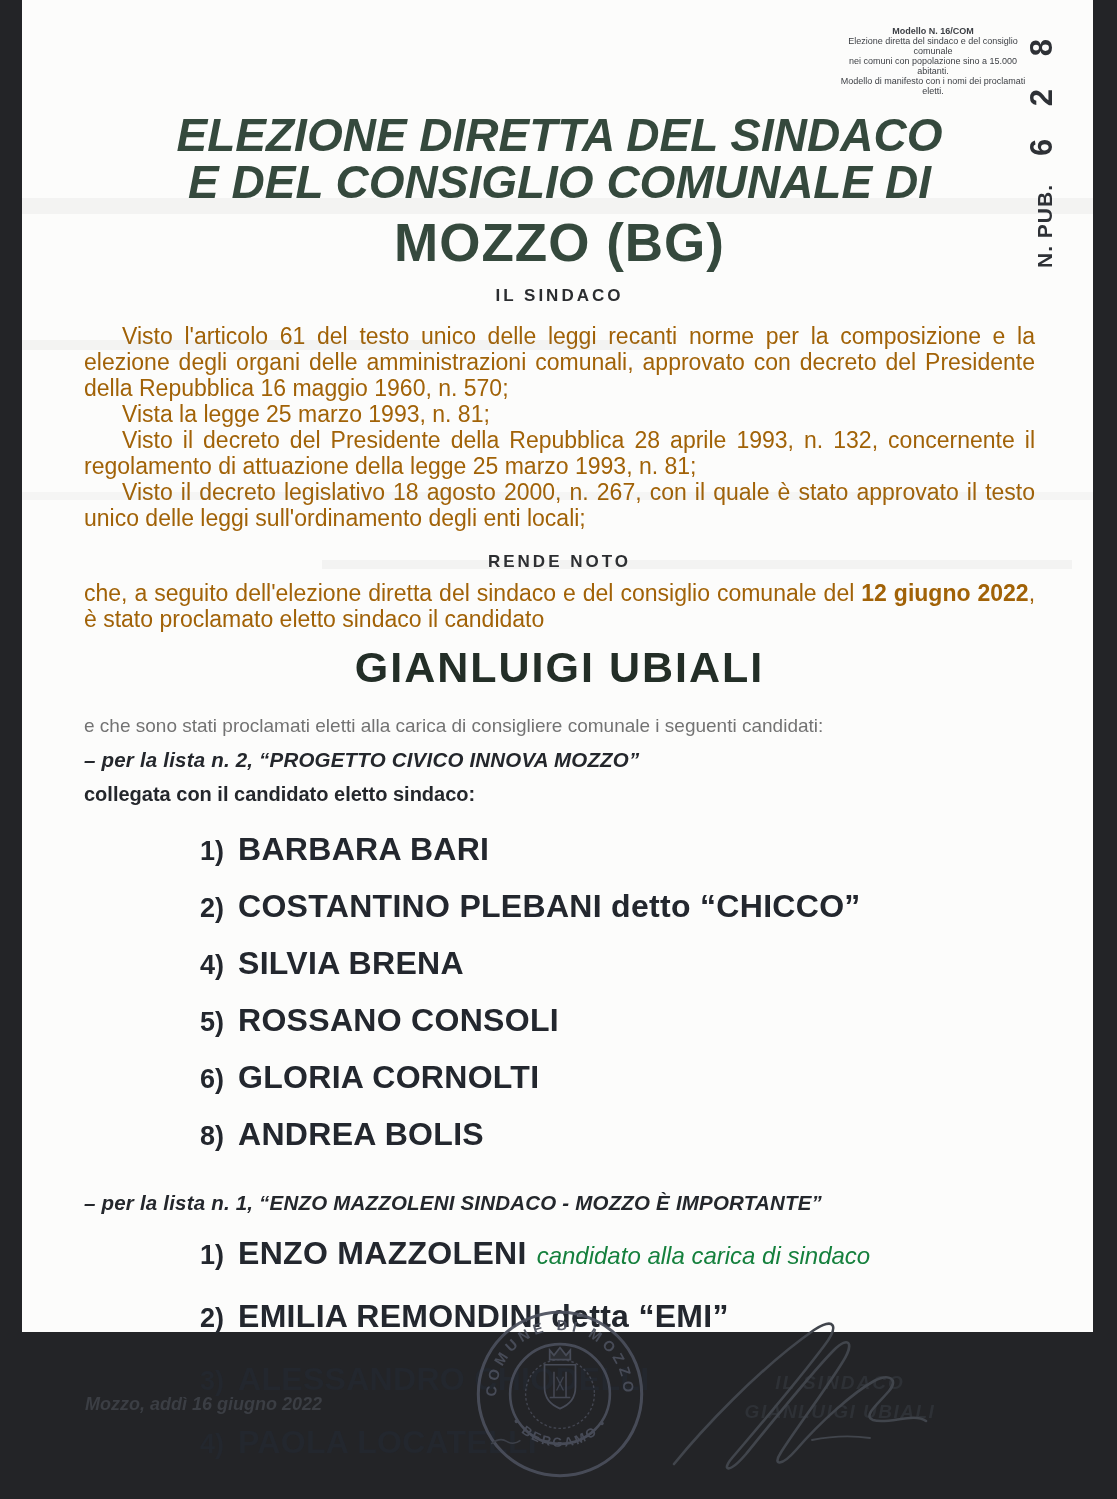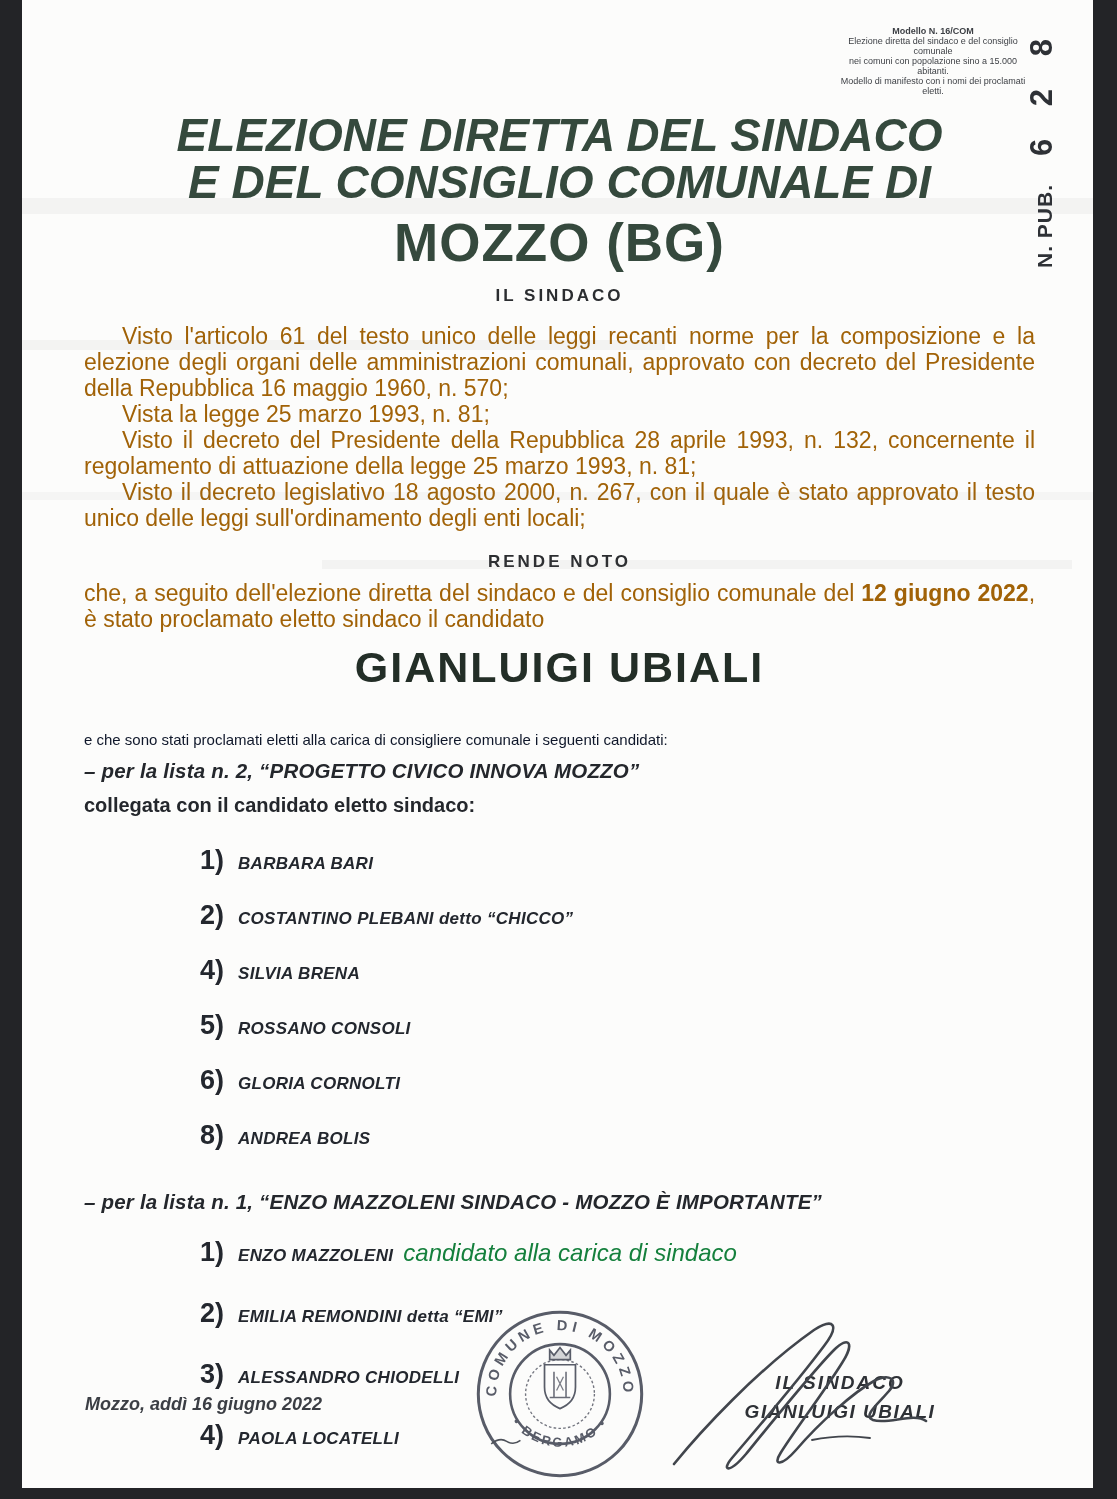--- a/index.html
+++ b/index.html
@@ -6,21 +6,21 @@
     --title-green:#35493d;
     --name-dark:#232e27;
     --ink:#33363a;
     --cand-ink:#23272e;
     --stamp-ink:#4b4f5c;
   }
   *{margin:0;padding:0;box-sizing:border-box;}
   body{background:#3a3a3a;font-family:"Liberation Sans",sans-serif;}
   .stage{position:relative;width:1117px;height:1499px;background:#232427;overflow:hidden;}
   .paper{
-    position:absolute;left:22px;top:0;width:1071px;height:1488px;
+    position:absolute;left:22px;top:0;width:1071px;height:1332px;
     background:#fcfcfb;color:var(--ink);
   }
   
   .streak{position:absolute;left:0;width:100%;background:rgba(110,110,110,0.06);pointer-events:none;}
   .s1{top:198px;height:16px;}
   .s2{top:340px;height:10px;width:60%;left:0;}
   .s3{top:492px;height:8px;opacity:.8;}
   .s4{top:560px;height:9px;width:70%;left:28%;}
 
   
@@ -66,32 +66,32 @@
     text-align:center;font-weight:bold;font-size:17px;letter-spacing:3px;
     color:#2b2d30;margin-top:21px;
   }
   .proclamation{margin-top:8px;}
 
   .mayor-name{
     text-align:center;font-weight:bold;font-size:43px;letter-spacing:2px;
     color:var(--name-dark);margin-top:11px;
   }
 
-  .intro-line{font-size:15px;color:#0f172a;margin-top:39px;}
+  .intro-line{font-size:19px;color:#737373;margin-top:23px;}
   .list-heading{
     font-size:20.5px;font-weight:bold;font-style:italic;color:#24272c;margin-top:11px;
     letter-spacing:0.2px;
   }
   .list-subheading{font-size:20px;font-weight:bold;color:#24272c;margin-top:11px;}
 
   .cand-list{margin-left:116px;margin-top:29px;}
   .cand-row{line-height:28px;margin-bottom:23px;white-space:nowrap;}
   .list1-rows .cand-row{margin-bottom:29px;}
   .cand-num{font-size:27px;font-weight:bold;color:var(--cand-ink);margin-right:14px;}
-  .cand-name{font-size:17px;font-weight:bold;color:var(--cand-ink);letter-spacing:0.3px;font-style:italic;}
+  .cand-name{font-size:32px;font-weight:bold;color:var(--cand-ink);letter-spacing:0.3px;}
   .cand-note{font-size:24px;font-style:italic;color:#15803d;margin-left:10px;font-weight:normal;}
 
   .gap-lists{margin-top:37px;}
   .list1-rows{margin-top:24px;}
 
   .dateline{
     position:absolute;left:63px;top:1394px;
     font-size:18px;font-weight:bold;font-style:italic;color:#3b3e44;
   }
 

